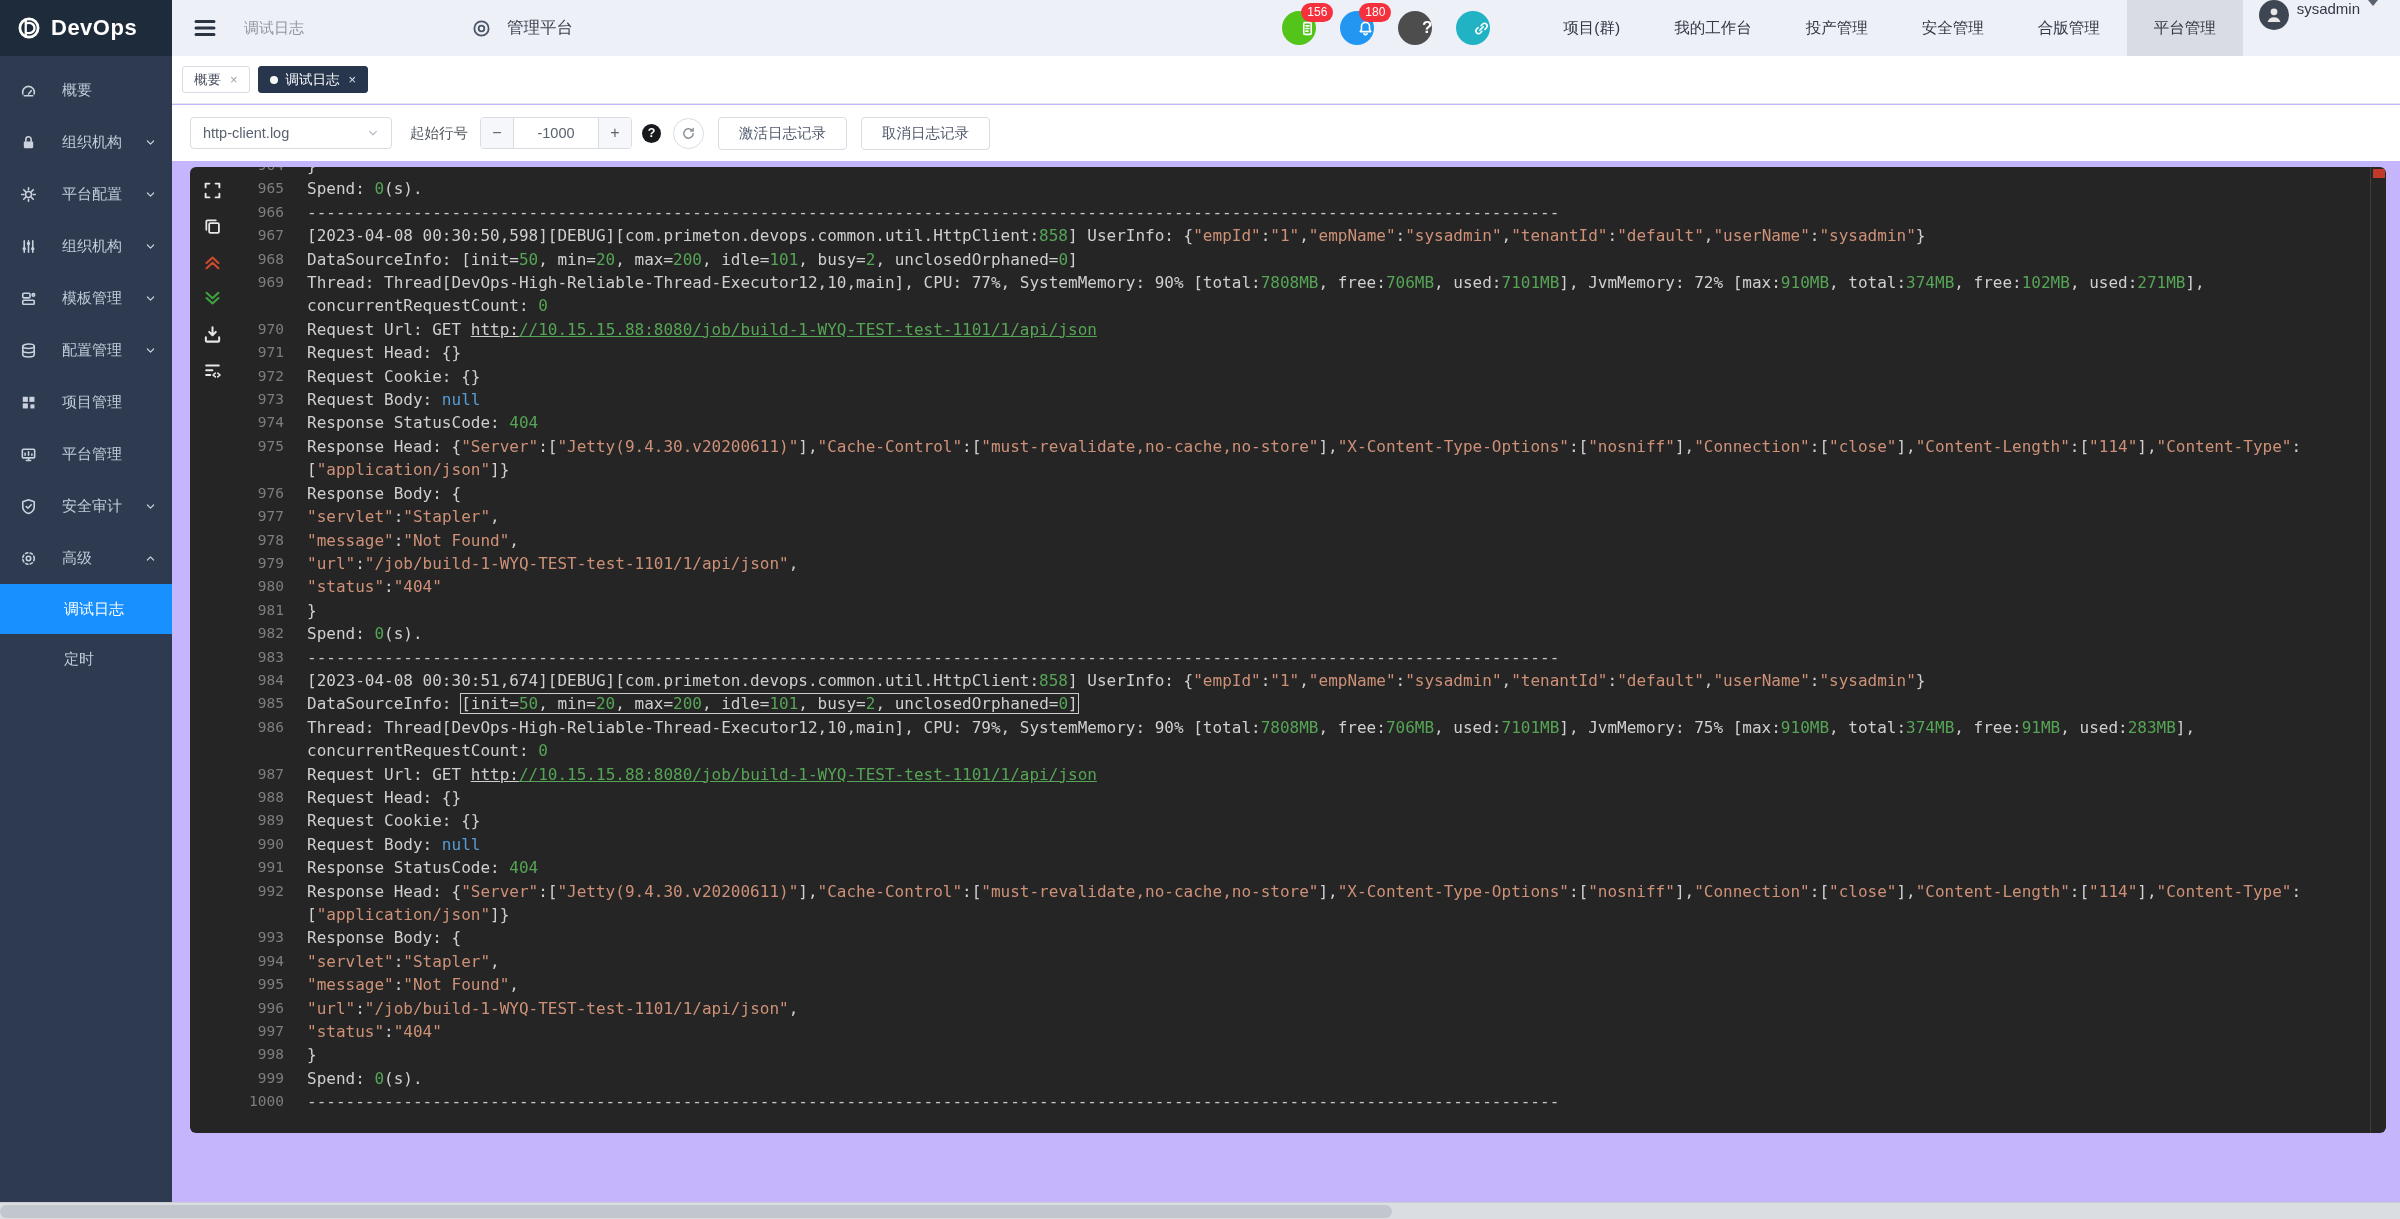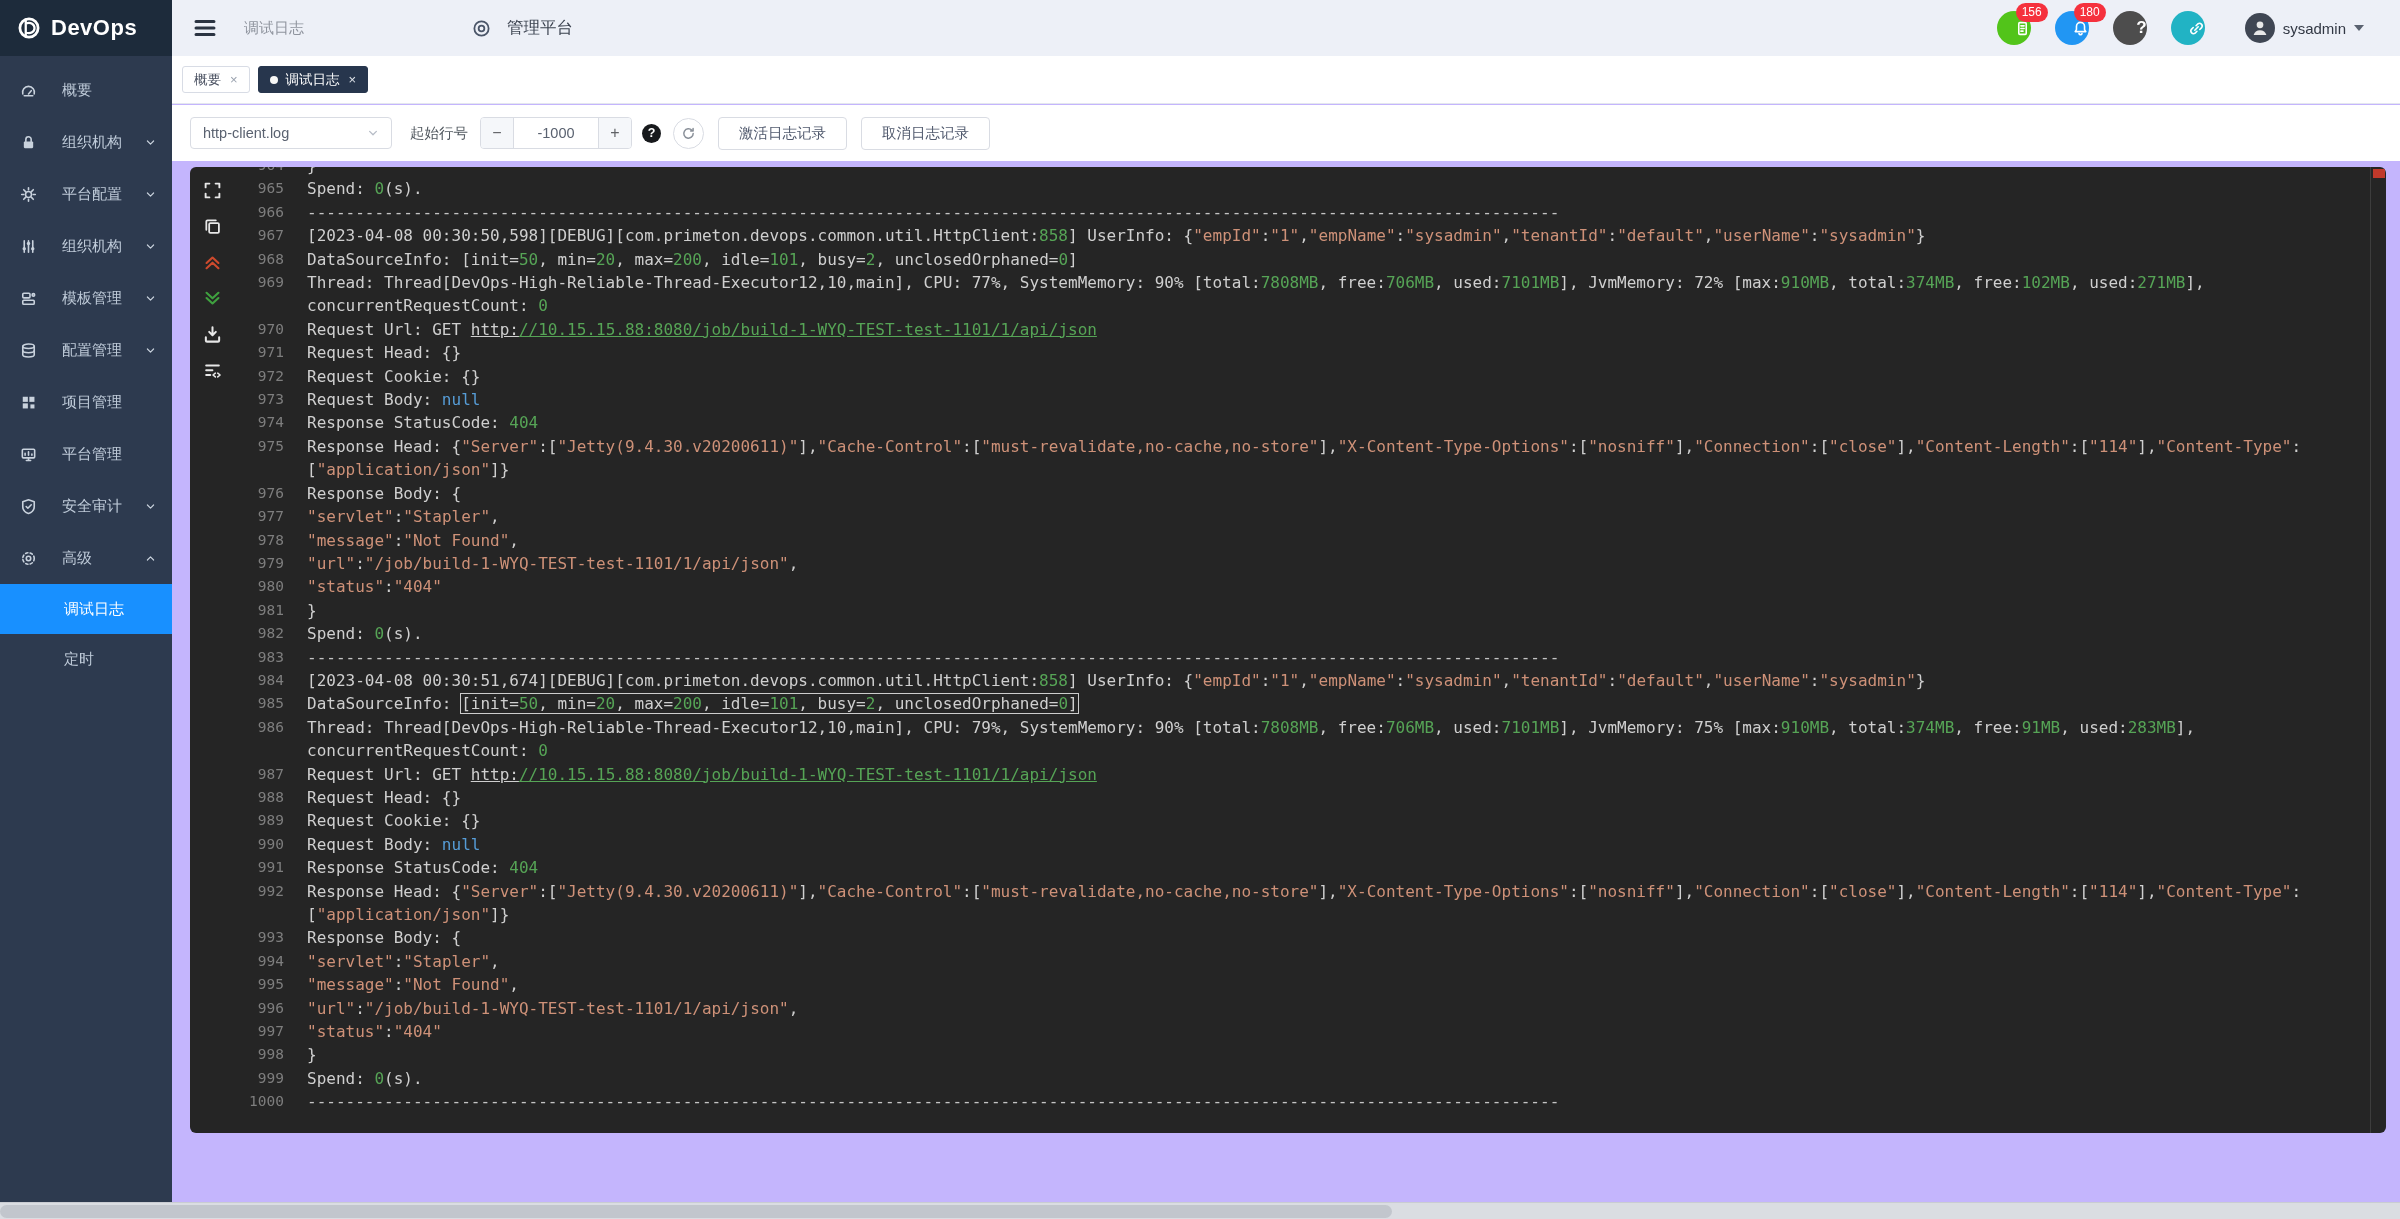--- a/index.html
+++ b/index.html
@@ -17,21 +17,21 @@
   .platform { margin-left:168px; display:flex; align-items:center; gap:16px; font-size:16.5px; color:#3c4350; }
   .platform svg { width:19px; height:19px; color:#4a5568; }
   .header-right { margin-left:auto; display:flex; align-items:center; height:56px; }
   .hicon { position:relative; width:34px; height:34px; border-radius:50%; margin-right:24px; display:flex; align-items:center; justify-content:flex-end; color:#fff; cursor:pointer; flex:none; }
   .hicon svg { width:17px; height:17px; }
   .hicon .q { font-size:17px; font-weight:bold; color:#fff; }
   .badge { position:absolute; top:-8px; left:19px; background:#f5313d; color:#fff; font-size:12px; height:19px; line-height:19px; padding:0 6px; border-radius:10px; white-space:nowrap; }
   .nav { display:flex; height:56px; margin-left:22px; }
   .nav-item { display:flex; align-items:center; padding:0 27px; font-size:15.5px; color:#323844; cursor:pointer; }
   .nav-item.active { background:#d9dce3; }
-  .userbox { display:flex; align-items:center; gap:8px; padding:0 36px 0 16px; height:56px; cursor:pointer; }
+  .userbox { display:flex; align-items:flex-start; gap:8px; padding:0 22px 0 16px; height:56px; cursor:pointer; }
   .avatar { width:30px; height:30px; border-radius:50%; background:#3f4653; display:flex; align-items:center; justify-content:center; }
   .avatar svg { width:20px; height:20px; color:#e8e8e8; }
   .uname { font-size:15px; color:#323844; }
   .caret { width:0; height:0; border-left:5px solid transparent; border-right:5px solid transparent; border-top:6px solid #5a6270; }
 
   
   .sidebar { position:absolute; left:0; top:56px; bottom:17px; width:172px; background:#2d3a4f; padding-top:8px; z-index:4; }
   .mitem { height:52px; display:flex; align-items:center; padding:0 16px 0 20px; color:#bfcbd9; font-size:15px; cursor:pointer; }
   .mitem svg { width:17px; height:17px; flex:none; color:#c9d2dd; }
   .mitem .mlabel { margin-left:25px; white-space:nowrap; }
@@ -139,20 +139,28 @@
           <div class="hicon" style="background: rgb(77, 77, 77);">
             <span class="q">?</span>
           </div>
           <div class="hicon" style="background: rgb(33, 179, 196);">
             <span style="width: 17px; height: 17px; display: inline-block;">
               <svg viewBox="0 0 16 16" fill="none" stroke="currentColor" stroke-width="1.5" stroke-linecap="round" stroke-linejoin="round" style="width:100%;height:100%;display:block">
                 <path d="M6.4 9.6l3.2-3.2M4.9 7.1L3.2 8.8a2.5 2.5 0 0 0 3.5 3.5l1.7-1.7M7.6 5.4l1.7-1.7a2.5 2.5 0 0 1 3.5 3.5l-1.7 1.7" stroke="#fff"></path>
               </svg>
             </span>
           </div>
+        </div>
+      <div class="nav" id="hnav">
+          <div class="nav-item">项目(群)</div>
+          <div class="nav-item">我的工作台</div>
+          <div class="nav-item">投产管理</div>
+          <div class="nav-item">安全管理</div>
+          <div class="nav-item">合版管理</div>
+          <div class="nav-item active">平台管理</div>
         </div>
       <div class="userbox">
         <span class="avatar">
             <span style="width: 20px; height: 20px; display: inline-block;">
               <svg viewBox="0 0 16 16" fill="none" stroke="currentColor" stroke-width="1.5" stroke-linecap="round" stroke-linejoin="round" style="width:100%;height:100%;display:block">
                 <circle cx="8" cy="5.4" r="2.7" fill="currentColor" stroke="none"></circle>
                 <path d="M2.9 13.6a5.3 5.3 0 0 1 10.2 0z" fill="currentColor" stroke="none"></path>
               </svg>
             </span>
           </span>

